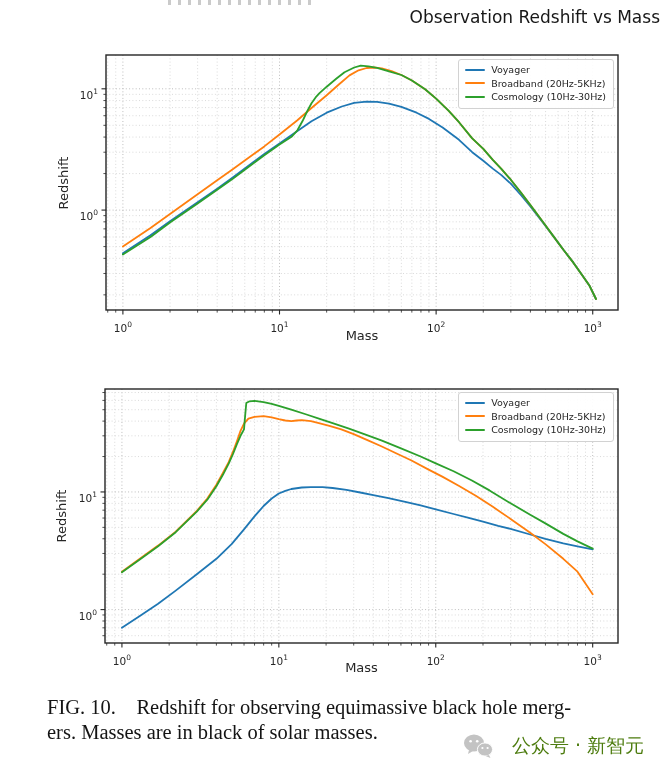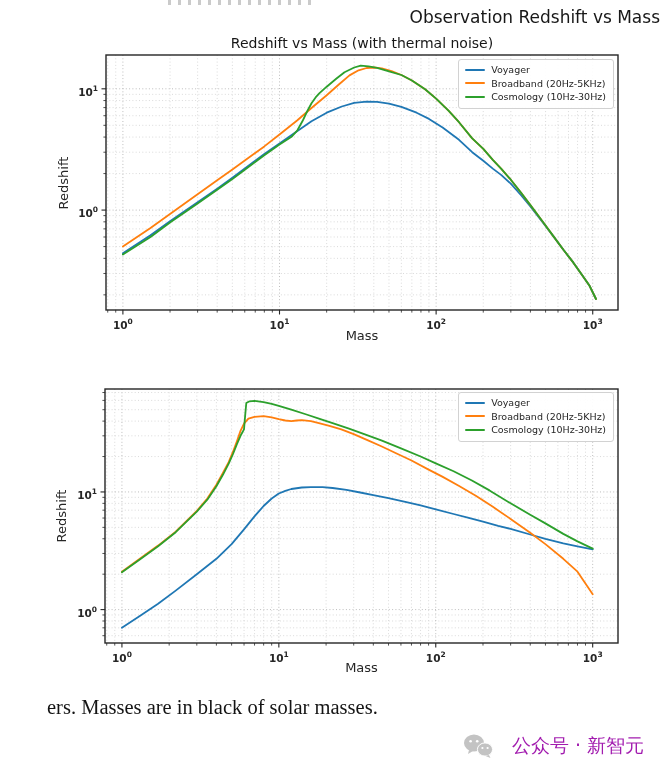--- a/index.html
+++ b/index.html
@@ -5,33 +5,33 @@
   html,body{margin:0;padding:0;background:#ffffff;}
   #page{position:relative;width:660px;height:776px;background:#ffffff;overflow:hidden;
         font-family:"DejaVu Sans","Liberation Sans",sans-serif;}
   .suptitle{position:absolute;top:7px;left:0;width:660px;text-align:right;
             font-size:17px;color:#171717;}
   .crop-frag{position:absolute;top:0;left:168px;width:150px;height:5px;opacity:.45;
              background:repeating-linear-gradient(90deg,#8a8a8a 0 3px,transparent 3px 10px);}
   .chart-title{position:absolute;text-align:center;font-size:14px;color:#171717;white-space:nowrap;}
   .axis-label{position:absolute;font-size:13px;color:#262626;text-align:center;}
   .ylabel{transform:rotate(-90deg);transform-origin:center;}
-  .ticklabel{position:absolute;font-size:10.5px;color:#262626;line-height:13px;font-weight:bold;}
+  .ticklabel{position:absolute;font-size:10.5px;color:#262626;line-height:19px;}
   .ticklabel sup{font-size:7.5px;}
   .legend{position:absolute;display:flex;flex-direction:column;gap:2px;
           padding:4px 7px 5px 6px;border:1px solid #d2d2d2;border-radius:3px;
           background:rgba(255,255,255,.92);text-align:right;}
   .legend-row{display:flex;align-items:center;gap:6px;}
   .legend-sample{width:20px;height:2.4px;border-radius:1px;}
   .legend-text{font-size:9.5px;color:#262626;white-space:nowrap;line-height:11.5px;}
   .caption{position:absolute;left:47px;top:695px;width:585px;color:#141414;
            font-family:"Liberation Serif","DejaVu Serif",serif;font-size:20.5px;line-height:25px;}
   .caption div{white-space:pre;}
   .watermark{position:absolute;right:16px;top:733px;display:flex;align-items:flex-start;gap:19px;
-             color:#a21caf;font-size:19px;}
+             color:#4d7c0f;font-size:19px;}
   svg#charts-svg{position:absolute;left:0;top:0;}
   #overlays{position:absolute;left:0;top:0;width:660px;height:776px;pointer-events:none;}
 </style>
 </head>
 <body>
 
 <div id="page">
   <div class="crop-frag"></div>
   <div class="suptitle">Observation Redshift vs Mass</div>
 
@@ -235,21 +235,20 @@
       <line x1="577.4721500385573" x2="577.4721500385573" y1="643" y2="645.6" stroke="#262626" stroke-width="0.8"></line>
       <line x1="585.4987788360029" x2="585.4987788360029" y1="643" y2="645.6" stroke="#262626" stroke-width="0.8"></line>
       <line x1="435.7632420618135" x2="435.7632420618135" y1="643" y2="647.5" stroke="#262626" stroke-width="1.1"></line>
       <line x1="592.6788429630645" x2="592.6788429630645" y1="643" y2="647.5" stroke="#262626" stroke-width="1.1"></line>
       <path d="M121.9 627.8 L139.8 616.1 L158.1 603.8 L175.7 590.6 L196.8 574.2 L216.4 558.8 L231.6 544.1 L244.0 529.4 L254.5 516.4 L263.6 506.0 L271.7 498.5 L278.8 493.5 L285.3 490.9 L291.3 489.0 L301.8 487.5 L310.9 487.1 L322.6 487.1 L332.6 488.0 L346.5 489.9 L360.2 492.5 L373.3 495.1 L388.5 498.2 L406.4 502.1 L420.6 505.3 L435.8 509.4 L453.6 514.0 L467.8 517.6 L483.0 521.6 L498.2 525.8 L510.6 528.9 L530.2 534.5 L545.4 538.8 L563.3 543.4 L577.5 546.3 L592.7 549.4" fill="none" stroke="#1f77b4" stroke-width="1.8" stroke-linejoin="round" stroke-linecap="round"></path>
       <path d="M121.9 571.7 L139.8 558.8 L158.1 545.6 L175.7 531.6 L196.8 510.9 L207.3 498.5 L216.4 484.8 L222.9 473.0 L228.8 461.9 L233.0 451.7 L236.9 441.2 L240.5 430.9 L244.0 423.7 L248.4 418.6 L254.5 416.8 L263.6 416.2 L271.7 417.4 L278.8 419.2 L285.3 420.5 L291.3 421.1 L296.7 420.5 L301.8 420.1 L310.9 421.1 L318.9 423.1 L329.4 425.8 L341.3 429.4 L353.7 434.1 L368.0 440.3 L381.3 446.2 L395.0 452.8 L411.5 460.5 L428.6 469.6 L442.3 476.6 L458.7 485.7 L475.8 495.7 L492.5 506.6 L510.6 518.9 L530.2 532.7 L545.4 544.1 L563.3 558.8 L577.5 571.7 L592.7 594.3" fill="none" stroke="#ff7f0e" stroke-width="1.8" stroke-linejoin="round" stroke-linecap="round"></path>
       <path d="M121.9 572.2 L139.8 559.4 L158.1 546.2 L175.7 532.2 L196.8 511.6 L207.3 499.7 L216.4 486.2 L222.9 474.8 L228.8 463.4 L233.0 454.0 L236.9 444.1 L240.5 435.8 L244.0 429.4 L245.2 415.1 L246.3 403.0 L249.5 401.3 L254.5 400.8 L263.6 402.1 L271.7 403.9 L278.8 405.8 L291.3 409.7 L306.5 414.5 L318.9 418.6 L332.6 423.1 L349.0 428.7 L364.2 434.1 L381.3 440.3 L401.0 448.3 L420.6 456.5 L435.8 463.4 L453.6 471.2 L471.9 480.5 L489.5 490.4 L510.6 503.3 L530.2 514.7 L545.4 523.4 L563.3 533.9 L577.5 541.4 L592.7 548.6" fill="none" stroke="#2ca02c" stroke-width="1.8" stroke-linejoin="round" stroke-linecap="round"></path>
       <rect x="105" y="389" width="513" height="254" fill="none" stroke="#262626" stroke-width="1.4"></rect>
     </svg>
   <div id="overlays">
-      <div class="chart-title" style="left: 106px; width: 512px; top: 35px;">Redshift vs Mass (with thermal noise)</div>
       <div class="axis-label" style="left: 106px; width: 512px; top: 328px;">Mass</div>
       <div class="axis-label ylabel" style="left: -34px; top: 172.5px; width: 200px; height: 20px;">Redshift</div>
       <div class="ticklabel" style="left: 104.899px; width: 36px; text-align: center; top: 315px;">10<sup>0</sup></div>
       <div class="ticklabel" style="left: 261.509px; width: 36px; text-align: center; top: 315px;">10<sup>1</sup></div>
       <div class="ticklabel" style="left: 418.118px; width: 36px; text-align: center; top: 315px;">10<sup>2</sup></div>
       <div class="ticklabel" style="left: 574.728px; width: 36px; text-align: center; top: 315px;">10<sup>3</sup></div>
       <div class="ticklabel" style="left: 60px; width: 38px; text-align: right; top: 203.081px;">10<sup>0</sup></div>
       <div class="ticklabel" style="left: 60px; width: 38px; text-align: right; top: 81.8058px;">10<sup>1</sup></div>
       <div class="legend" style="right: 46px; top: 59px;">
         <div class="legend-row">
@@ -283,20 +282,21 @@
           <span class="legend-text">Broadband (20Hz-5KHz)</span>
         </div>
         <div class="legend-row">
           <div class="legend-sample" style="background: rgb(44, 160, 44);"></div>
           <span class="legend-text">Cosmology (10Hz-30Hz)</span>
         </div>
       </div>
     </div>
 
   <div class="caption">
+    <div>FIG. 10.    Redshift for observing equimassive black hole merg-</div>
     <div>ers. Masses are in black of solar masses.</div>
   </div>
 
   <div class="watermark">
     <svg width="30" height="26" viewBox="0 0 30 26">
       <ellipse cx="11" cy="10" rx="10" ry="8.6" fill="#c3c3c3"></ellipse>
       <path d="M6 17 L5 21 L10 18 Z" fill="#c3c3c3"></path>
       <circle cx="7.6" cy="8.2" r="1.3" fill="#ffffff"></circle>
       <circle cx="14.2" cy="8.2" r="1.3" fill="#ffffff"></circle>
       <ellipse cx="22" cy="16.5" rx="7.6" ry="6.6" fill="#c3c3c3" stroke="#ffffff" stroke-width="1"></ellipse>

